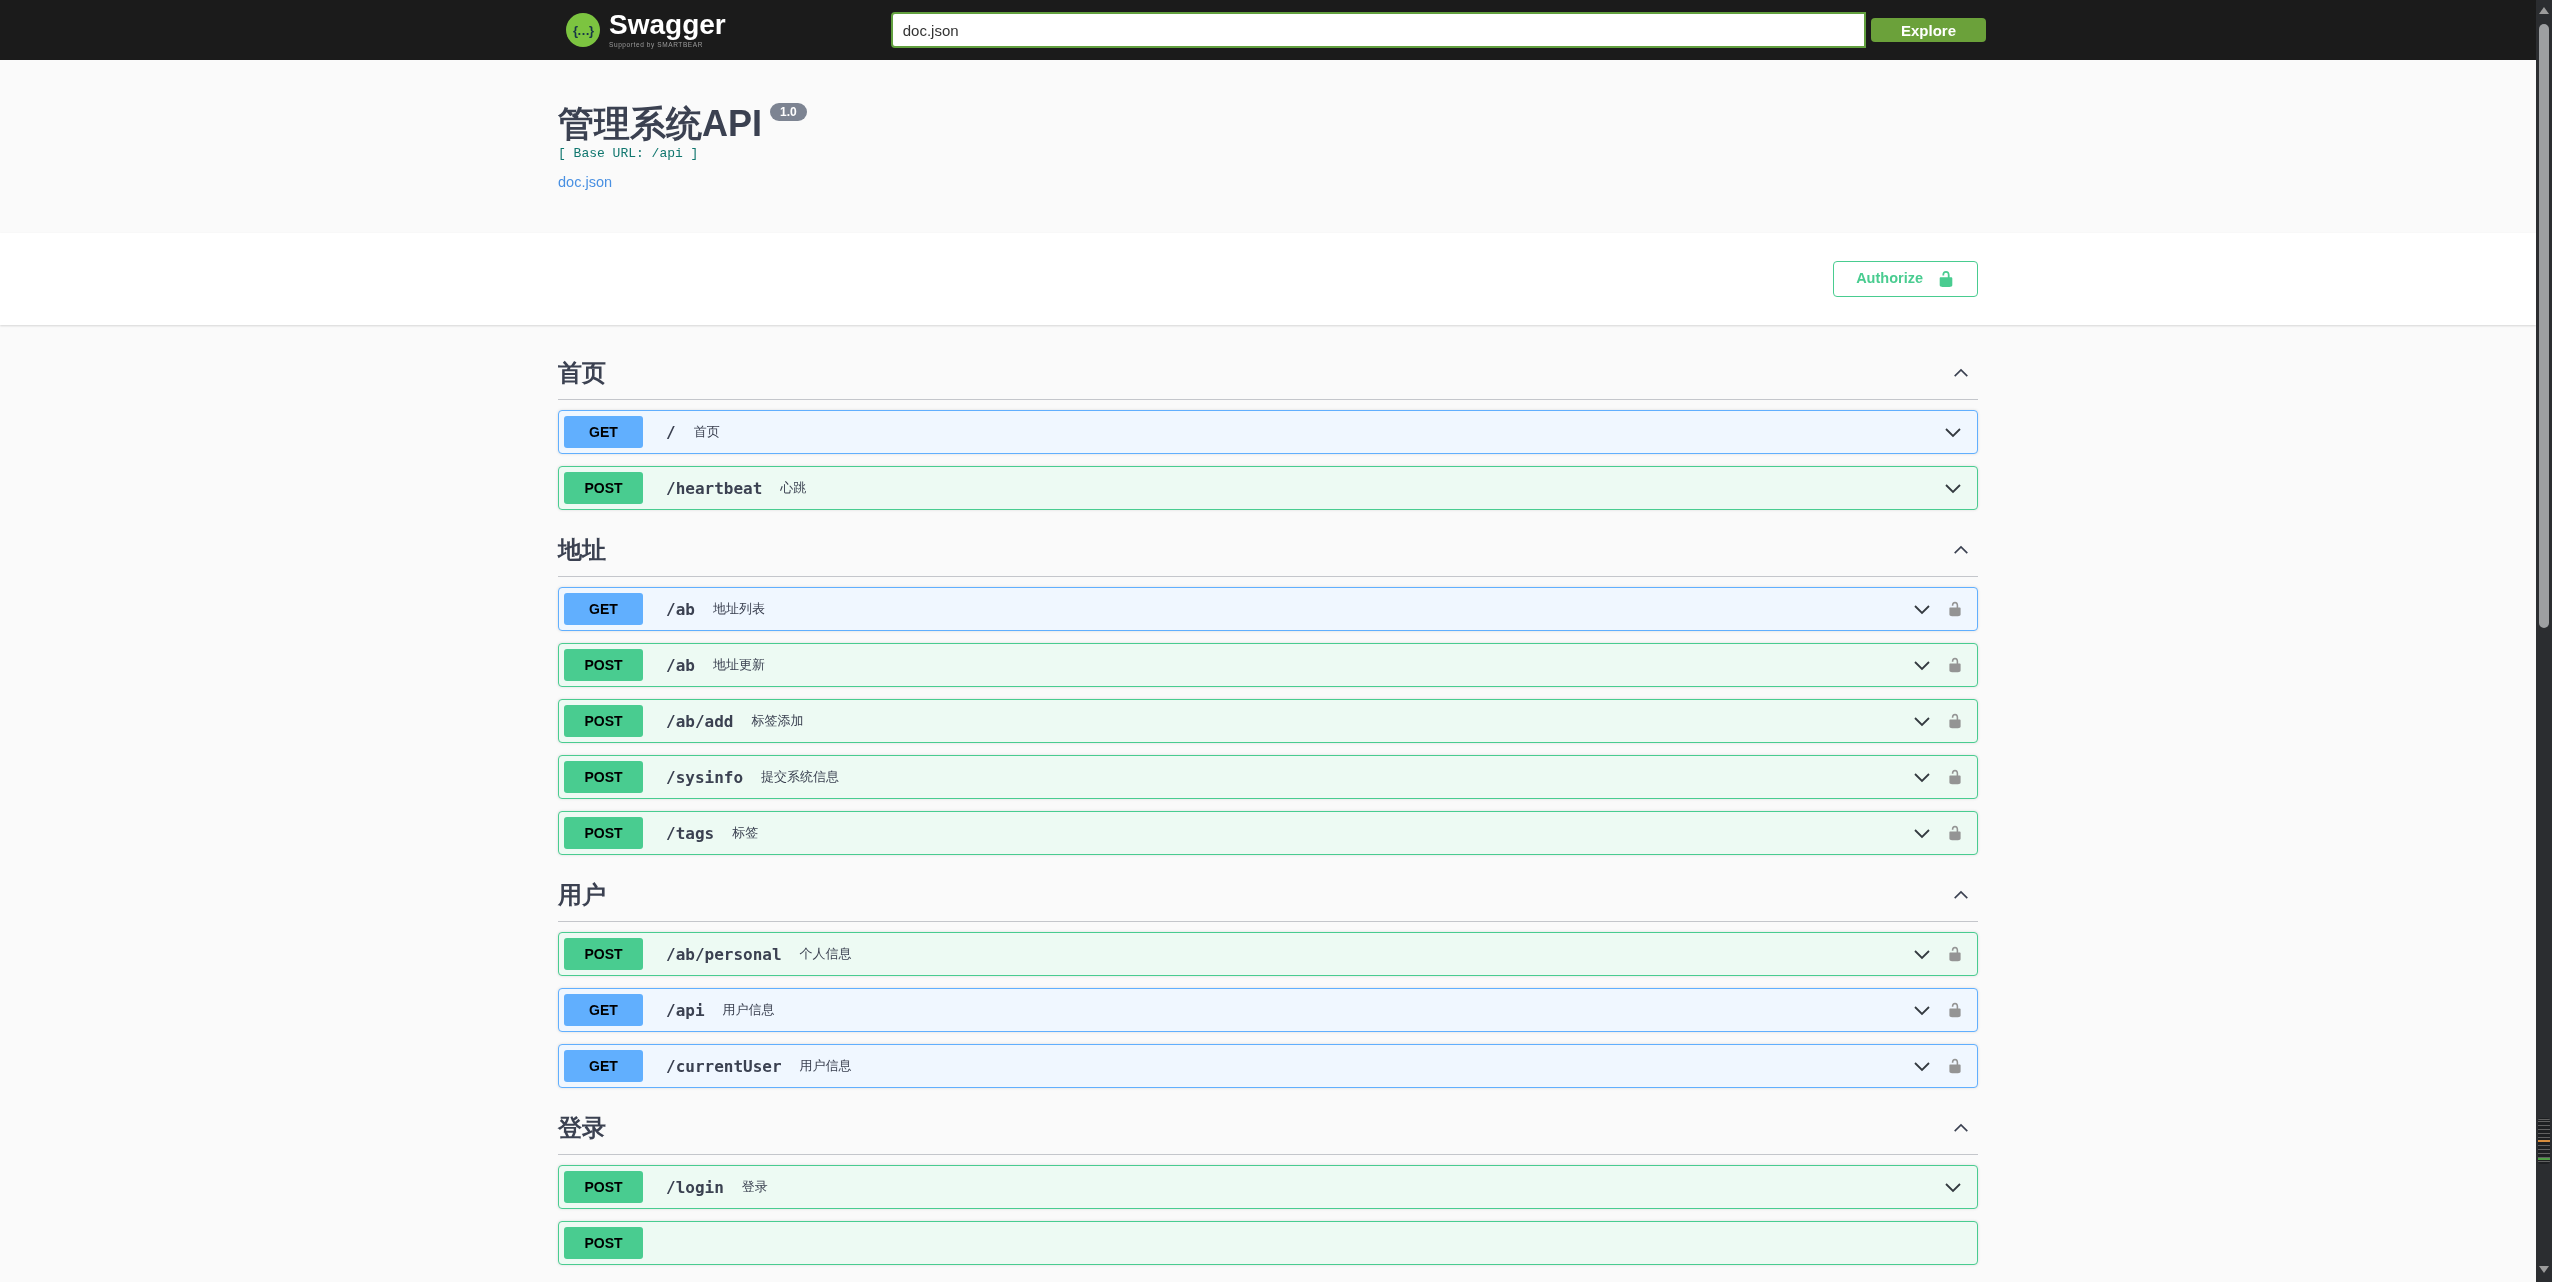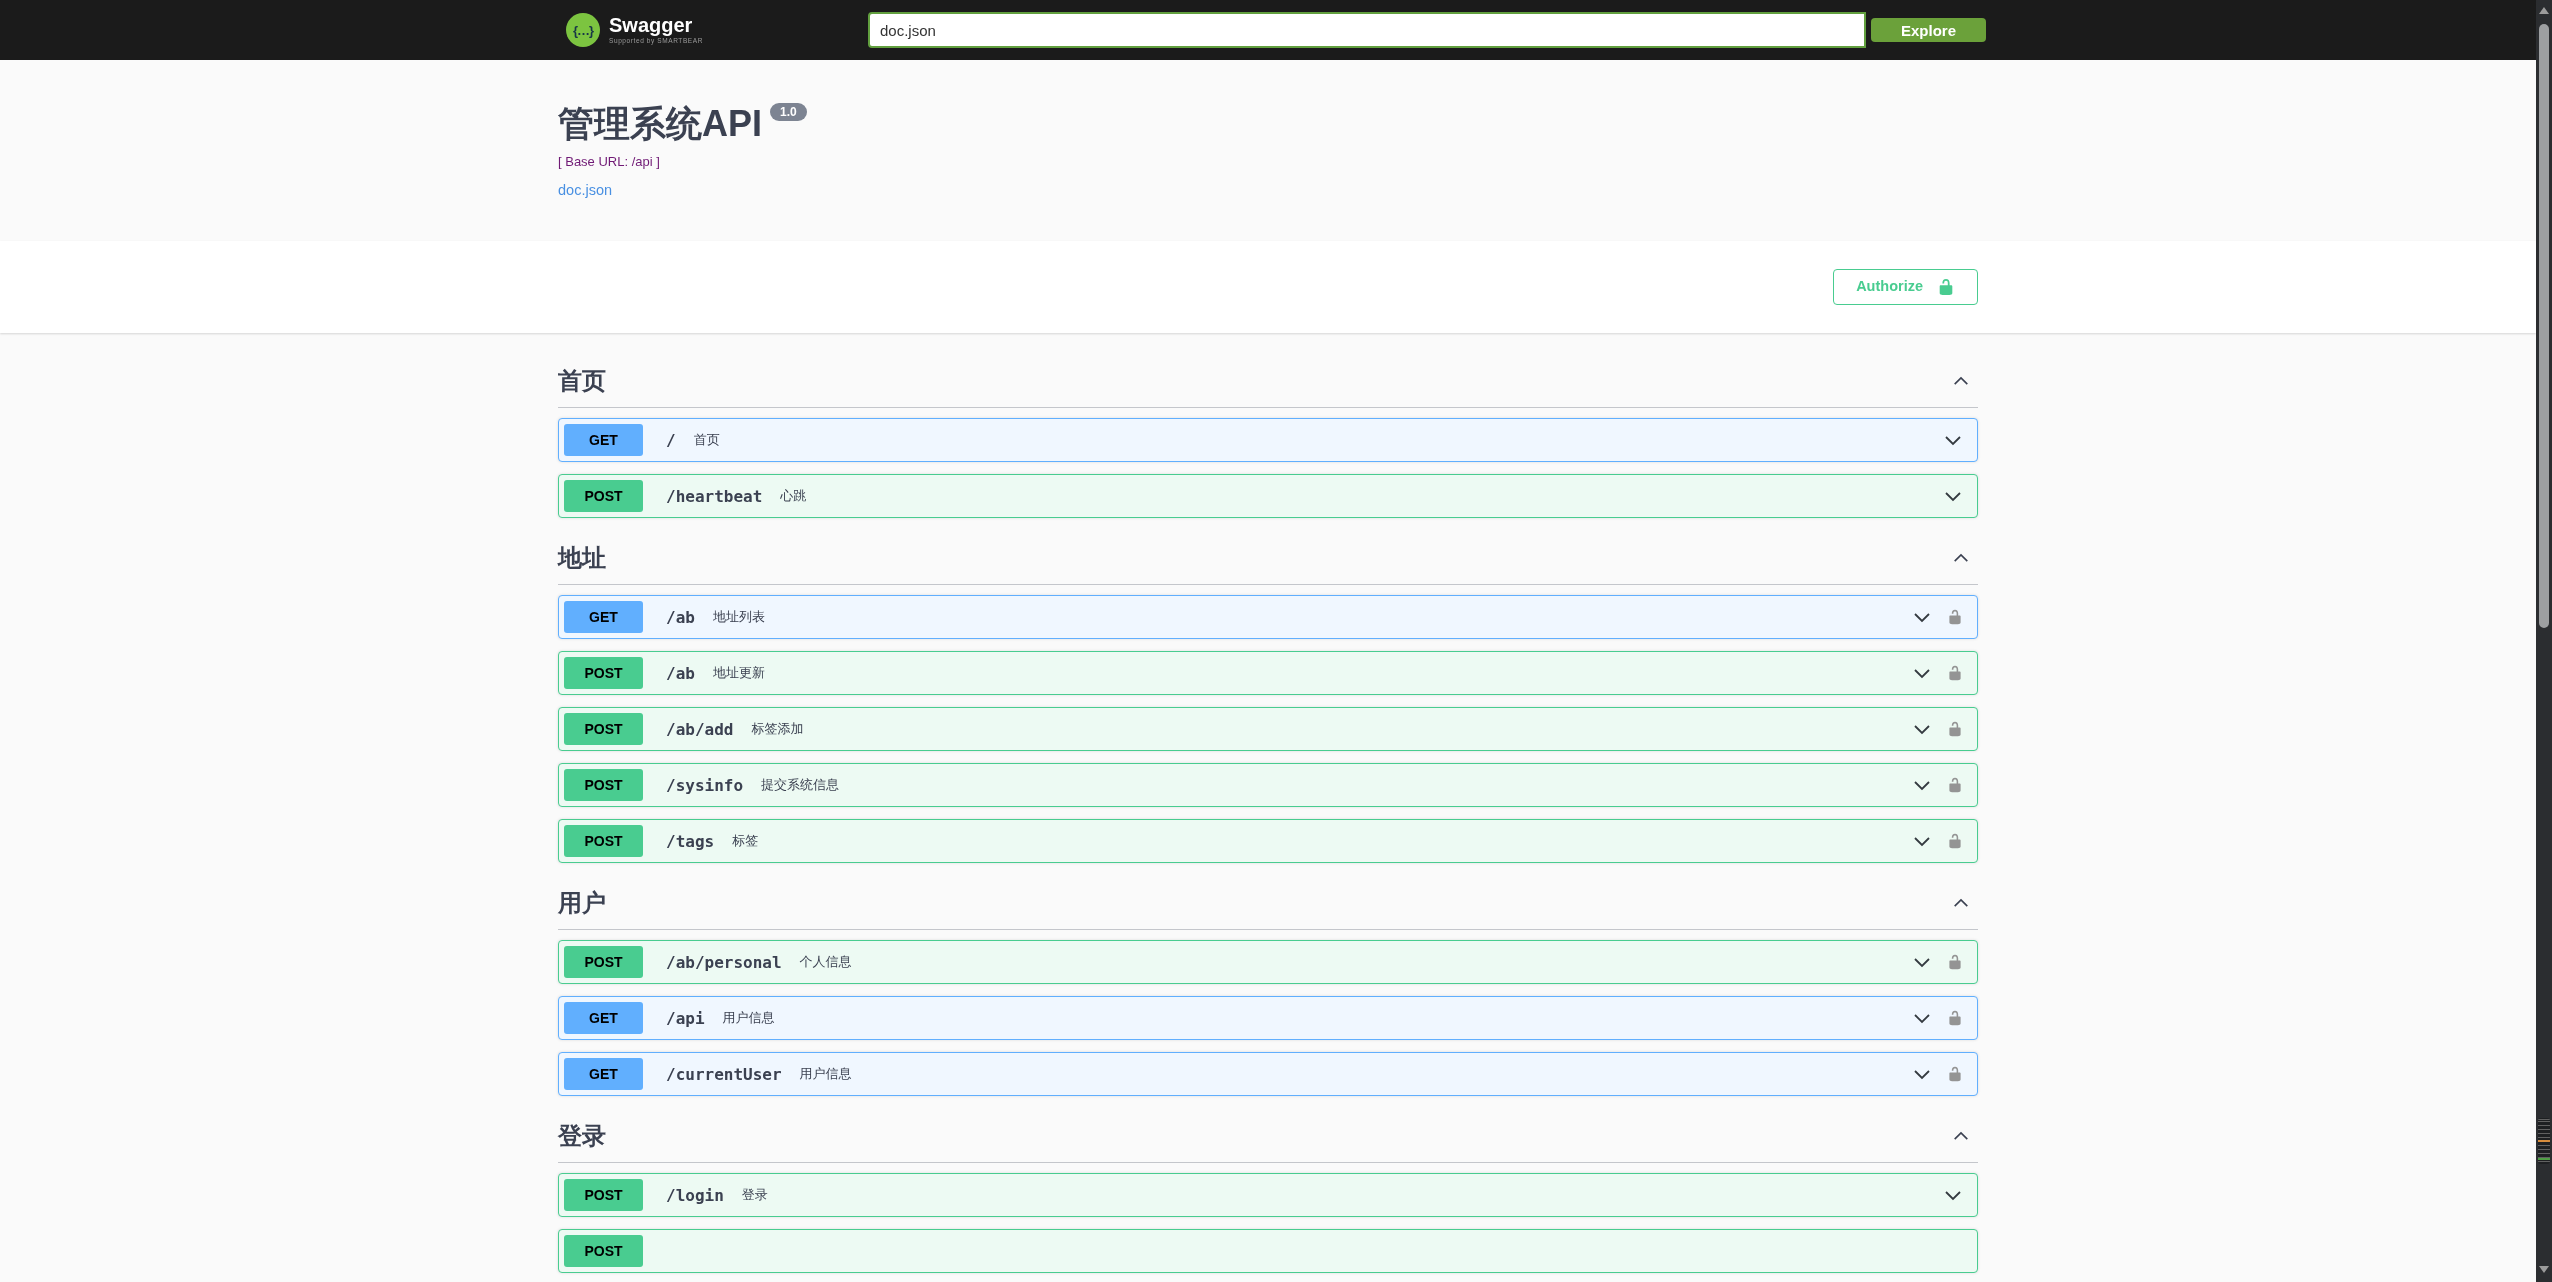--- a/index.html
+++ b/index.html
@@ -19,21 +19,21 @@
   .topbar { background: var(--topbar-bg); height: 60px; width: 2552px; }
   .topbar-inner { display: flex; align-items: center; height: 100%; }
   .logo { display: flex; align-items: center; gap: 9px; cursor: pointer; }
   .logo-circle {
     width: 34px; height: 34px; border-radius: 50%;
     background: #7cc440; color: #173647;
     display: flex; align-items: center; justify-content: center;
     font-weight: 700; font-size: 13px; letter-spacing: -1px;
   }
   .logo-text-col { display: flex; flex-direction: column; line-height: 1; }
-  .logo-title { color: #ffffff; font-size: 20px; font-weight: 700; }
+  .logo-title { color: #ffffff; font-size: 28px; font-weight: 700; }
   .logo-tagline { color: #9b9b9b; font-size: 6.5px; letter-spacing: .6px; margin-top: 3px; }
   .download-url-wrapper { flex: 1; display: flex; align-items: center; margin-left: 165px; }
   .download-url-input {
     flex: 1; height: 36px;
     border: 2px solid var(--input-border-green);
     border-radius: 4px 0 0 4px;
     padding: 0 10px; font-size: 15px; color: #333;
     font-family: "Liberation Sans", sans-serif;
     outline: none; background: #fff;
   }
@@ -47,21 +47,21 @@
 
   
   .information { padding-top: 46px; padding-bottom: 42px; }
   .api-title { margin: 0; font-size: 36px; font-weight: 700; color: #3b4151; line-height: 1; }
   .version-stamp {
     display: inline-block; position: relative; top: -14px; margin-left: 8px;
     background: var(--version-badge-bg); color: #fff;
     font-size: 12px; font-weight: 700; padding: 3px 10px; border-radius: 20px;
     vertical-align: middle;
   }
-  .base-url { margin-top: 12px; font-family: Liberation Sans, sans-serif; font-size: 13px; color: #701a75; }
+  .base-url { margin-top: 4px; font-family: Liberation Mono, monospace; font-size: 13px; color: #0f766e; }
   .spec-link { display: inline-block; margin-top: 13px; color: var(--link-blue); font-size: 14.5px; text-decoration: none; cursor: pointer; }
   .api-description { margin-top: 28px; font-size: 14px; color: #3b4151; }
 
   
   .scheme-container { background: #fff; box-shadow: 0 1px 2px 0 rgba(0,0,0,.15); padding: 28px 0; }
   .scheme-inner { display: flex; justify-content: flex-end; }
   .btn-authorize {
     display: flex; align-items: flex-start; gap: 14px;
     background: transparent; border: 1.5px solid var(--authorize-green);
     border-radius: 4px; padding: 8px 22px; cursor: pointer;

